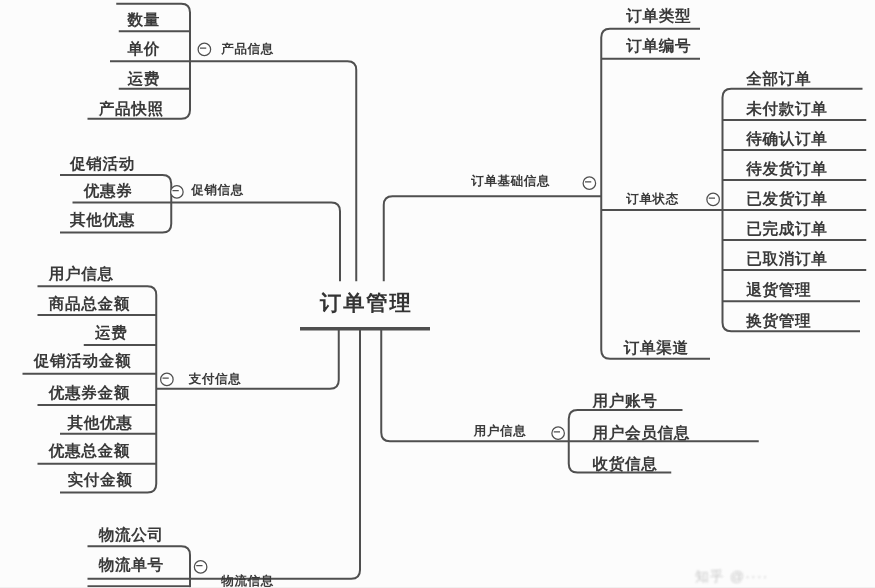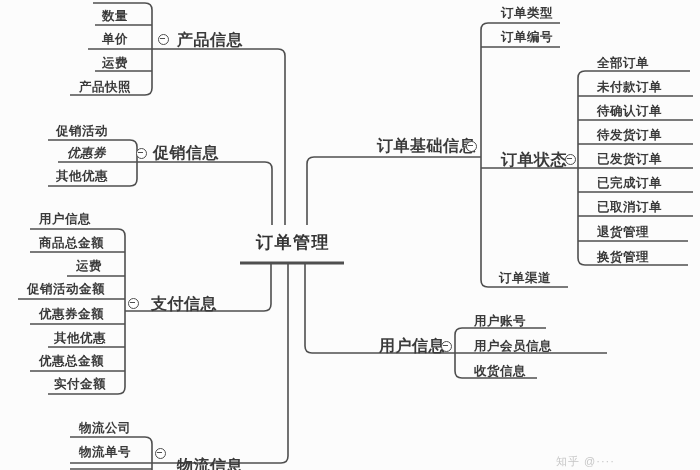--- a/index.html
+++ b/index.html
@@ -7,21 +7,21 @@
     position:relative;width:700px;height:470px;overflow:hidden;
     background:#fcfcfc;
     font-family:"Liberation Sans","DejaVu Sans",sans-serif;
   }
   #edges{position:absolute;left:0;top:0;width:700px;height:470px;}
   #edges path{fill:none;stroke:#4f4f4f;stroke-linejoin:round;}
   .node{
     position:absolute;white-space:nowrap;color:#3a3a3a;
     font-weight:600;letter-spacing:.5px;line-height:15px;font-size:12.5px;
   }
-  .node.parent{font-size:16px;}
+  .node.parent{font-size:10px;}
   #center-title{
     position:absolute;left:256px;top:233px;white-space:nowrap;
     color:#333;font-size:17px;font-weight:700;letter-spacing:1.5px;line-height:20px;
   }
   .toggle{
     position:absolute;width:11px;height:11px;border-radius:50%;
     border:1.3px solid #4f4f4f;background:#fff;box-sizing:border-box;
   }
   .toggle .dash{
     position:absolute;left:1.8px;top:3.7px;width:5px;height:1.3px;background:#4f4f4f;
@@ -71,21 +71,21 @@
       <path d="M546 328 H462 Q455 328 455 335 V371 Q455 378 462 378 H537" stroke-width="1.6"></path>
     </svg>
 
   <div id="nodes">
       <div class="node" style="left: 102px; top: 9px; font-family: Liberation Serif, serif;">数量</div>
       <div class="node" style="left: 102px; top: 32px;">单价</div>
       <div class="node" style="left: 102px; top: 56px;">运费</div>
       <div class="node" style="left: 79px; top: 80px;">产品快照</div>
       <div class="node parent" style="left: 177px; top: 32px;">产品信息</div>
       <div class="node" style="left: 56px; top: 124px;">促销活动</div>
-      <div class="node" style="left: 67px; top: 146px; font-style: italic;">优惠券</div>
+      <div class="node" style="left: 67px; top: 146px;">优惠券</div>
       <div class="node" style="left: 56px; top: 169px;">其他优惠</div>
       <div class="node parent" style="left: 153px; top: 145px;">促销信息</div>
       <div class="node" style="left: 39px; top: 212px;">用户信息</div>
       <div class="node" style="left: 39px; top: 236px;">商品总金额</div>
       <div class="node" style="left: 76px; top: 259px;">运费</div>
       <div class="node" style="left: 27px; top: 282px; text-align: right;">促销活动金额</div>
       <div class="node" style="left: 39px; top: 307px;">优惠券金额</div>
       <div class="node" style="left: 54px; top: 331px;">其他优惠</div>
       <div class="node" style="left: 39px; top: 354px;">优惠总金额</div>
       <div class="node" style="left: 54px; top: 377px; text-align: right;">实付金额</div>

